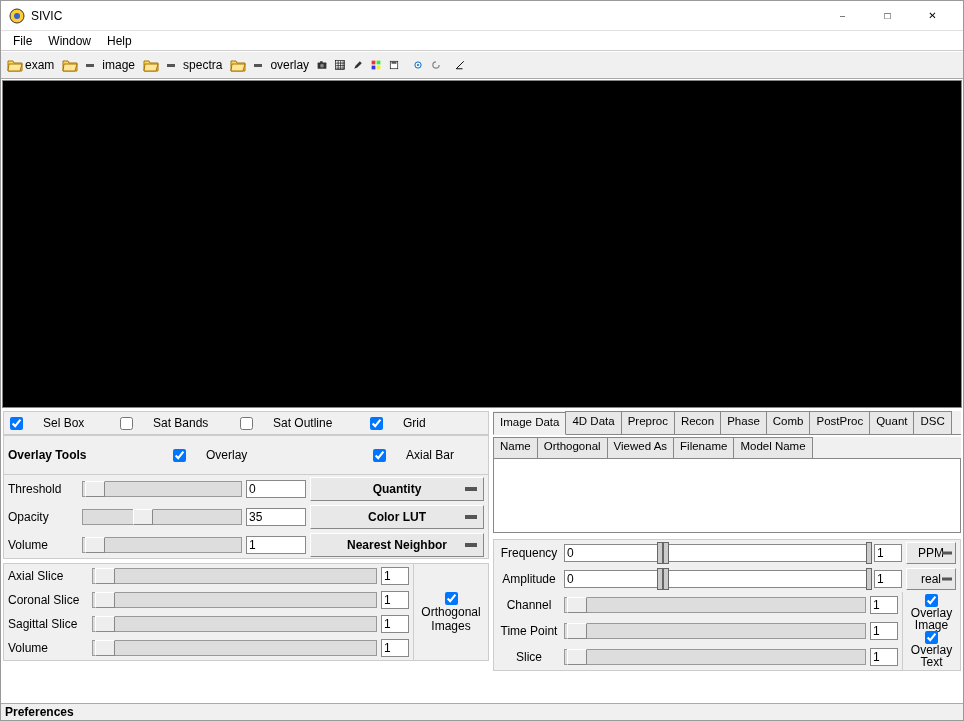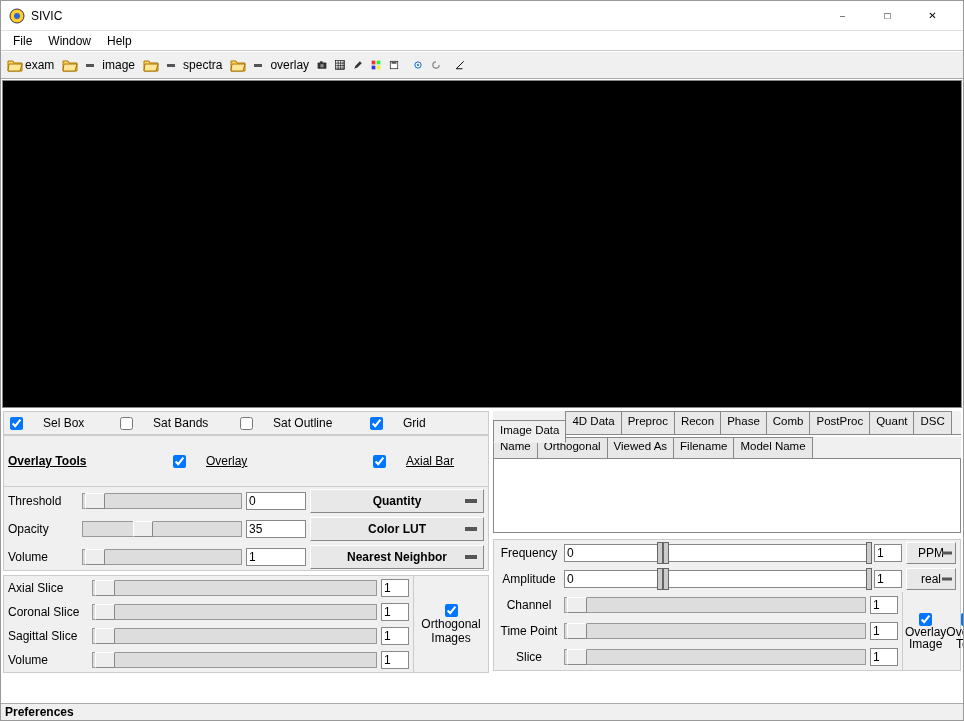--- a/index.html
+++ b/index.html
@@ -29,21 +29,21 @@
 
 .bottom { display:flex; height: 294px;}
 .panel-left { width:490px; padding:2px; display:flex; flex-direction:column;}
 .panel-right { flex:1; padding:2px; display:flex; flex-direction:column;}
 
 .checkrow { height:24px; display:flex; align-items:center; border:1px solid #ccc; background:#f0f0f0; padding:0 6px;}
 .chk { display:flex; align-items:center; gap:20px; }
 .chk input { width:13px; height:13px;}
 
 .section-header { font-weight:bold; padding:2px 4px; background:#f0f0f0; border:1px solid #ccc; border-bottom:none;}
-.overlay-tools-hdr { display:flex; align-items:center; border:1px solid #ccc; background:#f0f0f0; padding:18px 4px;text-decoration:underline;}
+.overlay-tools-hdr { display:flex; align-items:center; border:1px solid #ccc; background:#f0f0f0; padding:12px 4px;}
 .overlay-tools-hdr .t { font-weight:bold; width:165px;}
 
 .slider-row { display:flex; align-items:center; height:28px; padding:1px 4px; gap:4px; background:#f0f0f0; border-left:1px solid #ccc; border-right:1px solid #ccc;}
 .slider-row:last-child { border-bottom:1px solid #ccc;}
 .slider-label { width:70px; }
 .slider-label-sm { width:80px; }
 .slider-track { flex:0 0 160px; height:16px; background:#ddd; border:1px solid #999; position:relative;}
 .slider-track-wide { flex:1; height:16px; background:#ddd; border:1px solid #999; position:relative;}
 .slider-thumb { position:absolute; top:-1px; width:20px; height:16px; background:#eee; border:1px solid #888; border-top-color:#fff; border-left-color:#fff;}
 .valbox { width:60px; height:18px; background:#fff; border:1px solid #888; padding:0 2px; line-height:16px;}
@@ -54,21 +54,21 @@
 .ddbtn-sm .arr { position:absolute; right:3px; top:50%; transform:translateY(-50%); width:10px; height:3px; background:#555;}
 
 .ref-tools { border:1px solid #ccc; background:#f0f0f0; margin-top:4px;}
 .ref-body { display:flex; }
 .ref-sliders { flex:1; }
 .ref-ortho { width:75px; display:flex; flex-direction:column; align-items:center; justify-content:center; text-align:center; border-left:1px solid #ccc;}
 
 
 .tabstrip { display:flex; height:24px; border-bottom:1px solid #888; background:#f0f0f0;}
 .tab { padding:3px 6px; border:1px solid #888; border-bottom:none; background:#e8e8e8; margin-right:-1px; font-size:11.5px; position:relative;}
-.tab.active { background:#f0f0f0; top:9px; border-bottom:1px solid #f0f0f0;}
+.tab.active { background:#f0f0f0; top:1px; border-bottom:1px solid #f0f0f0;}
 .subtabs { display:flex; height:22px; border-bottom:1px solid #888; background:#f0f0f0; margin-top:2px;}
 .subtab { padding:2px 6px; border:1px solid #888; border-bottom:none; background:#e8e8e8; margin-right:-1px; font-size:11.5px;}
 .listarea { flex:0 0 74px; background:#fff; border:1px solid #888; border-top:none;}
 
 .right-sliders { margin-top:6px; background:#f0f0f0; border:1px solid #ccc;}
 .rs-row { display:flex; align-items:center; height:26px; padding:1px 4px; gap:4px;}
 .range-box { flex:1; height:18px; background:#fff; border:1px solid #888; position:relative; padding:0 2px; line-height:16px;}
 .range-handle { position:absolute; top:-3px; width:6px; height:22px; background:#ccc; border:1px solid #666;}
 .rs-label { width:62px;text-align:center; }
 .rs-ortho { width:54px; display:flex; flex-direction:column; align-items:center; text-align:center; font-size:11px; line-height:12px;}
@@ -388,21 +388,21 @@
             <div class="valbox-sm">1</div>
           </div>
           <div class="rs-row">
             <span class="rs-label">Slice</span>
             <div class="slider-track-wide">
                 <div class="slider-thumb" style="left:2px"></div>
               </div>
             <div class="valbox-sm">1</div>
           </div>
         </div>
-        <div style="width:58px;display:flex;flex-direction:row;justify-content:flex-start;align-items:center;border-left:1px solid #ccc;padding:2px">
+        <div style="width:58px;display:flex;flex-direction:column;justify-content:flex-start;align-items:center;border-left:1px solid #ccc;padding:2px">
           <label class="rs-ortho">
               <input type="checkbox" checked="" style="">
               <span>Overlay Image</span>
             </label>
           <label class="rs-ortho">
               <input type="checkbox" checked="" style="">
               <span>Overlay Text</span>
             </label>
         </div>
       </div>

